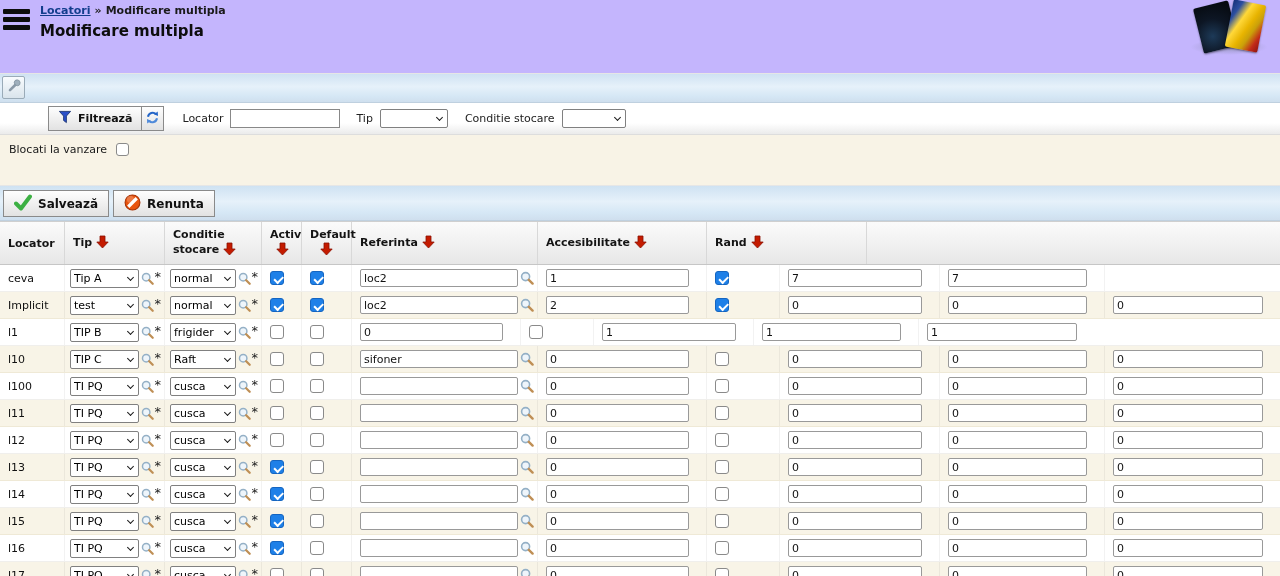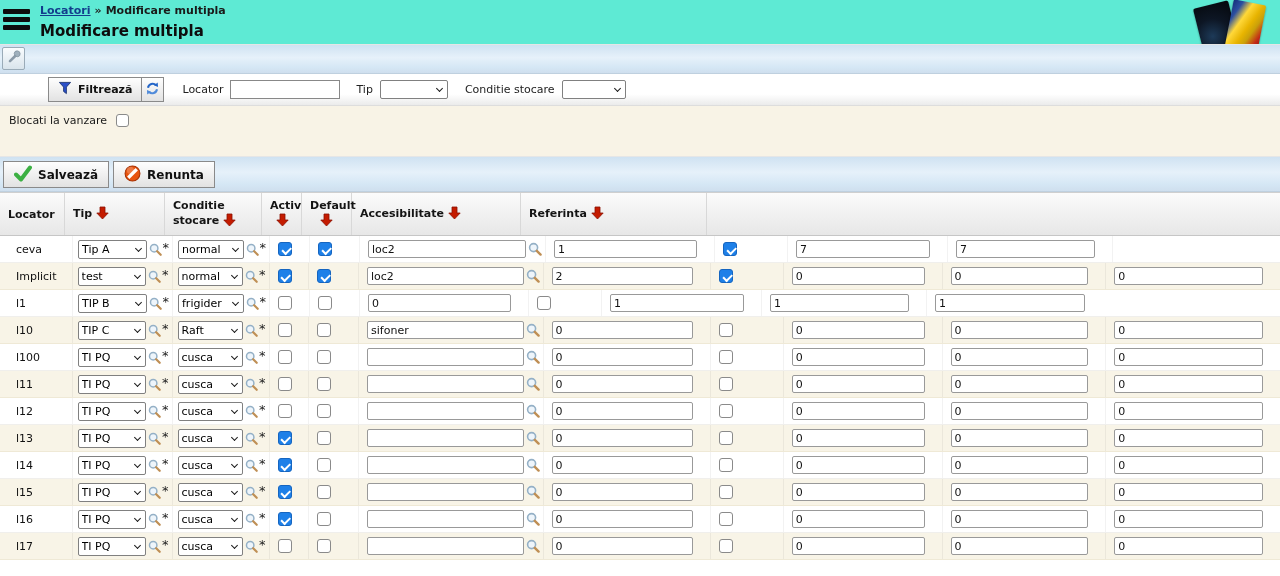--- a/index.html
+++ b/index.html
@@ -1,20 +1,20 @@
 <!DOCTYPE html>
 <html><head>
 <meta charset="utf-8">
 <style>
   * { box-sizing:border-box; margin:0; padding:0; }
   html,body { width:1280px; height:576px; overflow:hidden;
     font-family:"DejaVu Sans","Liberation Sans",sans-serif; font-size:11px; background:#fff; color:#1a1a1a; }
 
   
-  .app-header { position:relative; height:44px; background:#5eead4; }
+  .app-header { position:relative; height:73px; background:#c4b5fd; }
   .burger { position:absolute; left:3px; top:9px; width:27px; height:26px; cursor:pointer; }
   .burger .bar { height:5px; background:#0d0d0d; margin-bottom:3px; border-radius:1px; }
   .crumbs { position:absolute; left:40px; top:4px; font-weight:bold; font-size:11px; }
   .crumbs a { color:#123d8c; text-decoration:underline; cursor:pointer; }
   .crumbs .sep { color:#222; margin:0 4px; }
   .page-title { position:absolute; left:40px; top:22px; font-size:15px; font-weight:bold; color:#0d0d0d; }
   .logo { position:absolute; right:8px; top:0; width:90px; height:56px; }
   .logo-shadow { position:absolute; bottom:1px; left:8px; width:78px; height:16px;
     background:radial-gradient(ellipse at center, rgba(110,120,135,.5), rgba(0,0,0,0) 70%); }
   .card-black { position:absolute; left:16px; top:4px; width:36px; height:46px; transform:rotate(-14deg);
@@ -72,21 +72,21 @@
     border-top:1px solid #cfcfcf; border-bottom:1px solid #c6c6c6; }
   .th { padding:4px 3px 2px 8px; font-weight:bold; border-right:1px solid #d8d8d8;
     display:flex; flex-direction:column; justify-content:center; line-height:1.3; color:#141414; }
   .th .inlineflow { display:block; }
   .arr { display:inline-block; vertical-align:-3px; margin-left:4px; }
   .arr-below { margin-top:0; }
 
   .c1{width:65px}.c2{width:100px}.c3{width:97px}.c4{width:40px}.c5{width:50px}.c6{width:186px}
   .c7{width:169px}.c8{width:73px}.c9{width:160px}.c10{width:165px}.c11{width:175px}
 
-  .tbody .trow { display:flex; height:27px; align-items:flex-end; background:#fff; border-bottom:1px solid #f0efec;padding-left:8px; }
+  .tbody .trow { display:flex; height:27px; align-items:flex-end; background:#fff; border-bottom:1px solid #f0efec; }
   .tbody .trow.alt { background:#f8f4e7; border-bottom:1px solid #efe9d6; }
   .td { display:flex; align-items:center; height:100%; padding:0 3px 0 8px; border-right:1px solid rgba(0,0,0,0.05); }
   .td.sel-td { padding-left:5px; }
   .td input { height:18px; border:1px solid #999; border-radius:2px; font-size:11px; padding:0 3px; background:#fff;
     font-family:"DejaVu Sans","Liberation Sans",sans-serif; color:#111; }
   .td .num { width:calc(100% - 14px); }
   .td .ref { flex:1; min-width:0; }
   .mag { flex:none; margin-left:2px; cursor:pointer; display:inline-flex; }
   .req { margin-left:1px; font-size:13px; color:#222; line-height:8px; align-self:flex-start; margin-top:8px; }
   .loc-text { color:#111; }
@@ -204,27 +204,32 @@
     <span class="arr-below" style="margin-left:6px"><svg width="13" height="14" viewBox="0 0 13 14">
           <path d="M4 1 h5 v6 h3.2 L6.5 13 L0.8 7 H4 z" fill="#c41b00" stroke="#8a1000" stroke-width="0.8"></path>
         </svg></span>
   </div>
   <div class="th c5">
     <span>Default</span>
     <span class="arr-below" style="margin-left:10px"><svg width="13" height="14" viewBox="0 0 13 14">
           <path d="M4 1 h5 v6 h3.2 L6.5 13 L0.8 7 H4 z" fill="#c41b00" stroke="#8a1000" stroke-width="0.8"></path>
         </svg></span>
   </div>
+  <div class="th c6">
+    <span class="inlineflow"><span>Referinta</span><span class="arr"><svg width="13" height="14" viewBox="0 0 13 14">
+            <path d="M4 1 h5 v6 h3.2 L6.5 13 L0.8 7 H4 z" fill="#c41b00" stroke="#8a1000" stroke-width="0.8"></path>
+          </svg></span></span>
+  </div>
   <div class="th c7">
     <span class="inlineflow"><span>Accesibilitate</span><span class="arr"><svg width="13" height="14" viewBox="0 0 13 14">
             <path d="M4 1 h5 v6 h3.2 L6.5 13 L0.8 7 H4 z" fill="#c41b00" stroke="#8a1000" stroke-width="0.8"></path>
           </svg></span></span>
   </div>
-  <div class="th c6">
-    <span class="inlineflow"><span>Referinta</span><span class="arr"><svg width="13" height="14" viewBox="0 0 13 14">
+  <div class="th c9">
+    <span class="inlineflow"><span>Rand</span><span class="arr"><svg width="13" height="14" viewBox="0 0 13 14">
             <path d="M4 1 h5 v6 h3.2 L6.5 13 L0.8 7 H4 z" fill="#c41b00" stroke="#8a1000" stroke-width="0.8"></path>
           </svg></span></span>
   </div>
 </div>
 
 <div class="tbody" id="tbody">
   <div class="trow">
     <div class="td c1">
       <span class="loc-text">ceva</span>
     </div>

